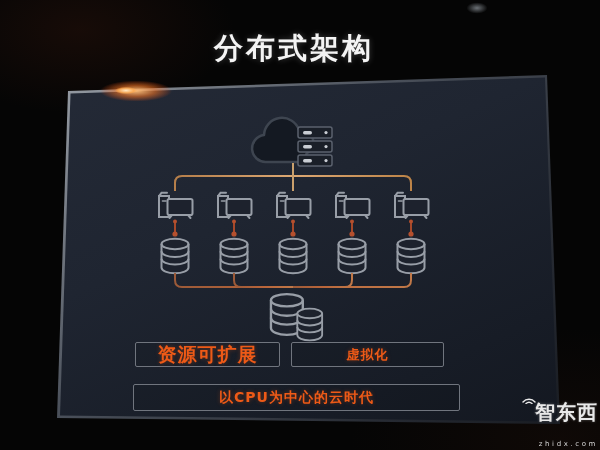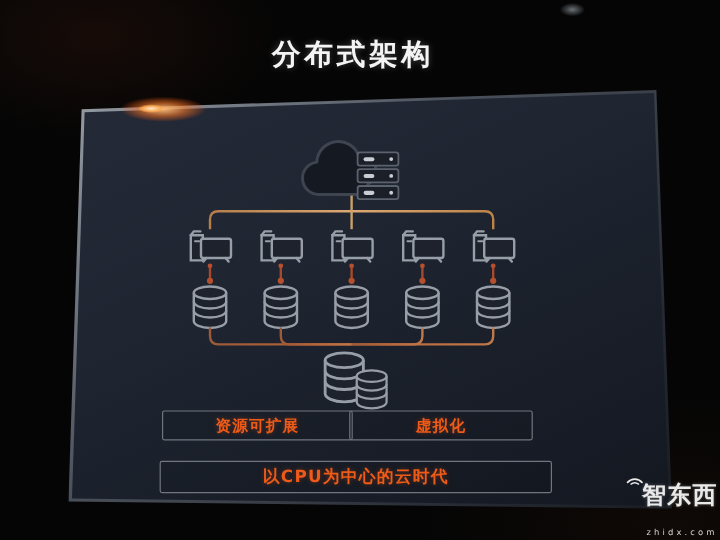--- a/index.html
+++ b/index.html
@@ -31,33 +31,33 @@
     left:112px;top:86px;width:28px;height:9px;border-radius:50%;
     background:radial-gradient(closest-side,#ffe7c2,rgba(255,170,80,0.8) 55%,transparent 80%);
   }
   #star-speck{
     left:462px;top:0px;width:30px;height:16px;
     background:radial-gradient(closest-side,rgba(210,220,230,0.5),transparent 70%);
   }
   
   #title{
     left:0;top:29px;width:588px;text-align:center;
-    color:#f4f4f4;font-size:24px;font-weight:700;letter-spacing:3px;
+    color:#f4f4f4;font-size:29px;font-weight:700;letter-spacing:3px;
     text-shadow:0 0 6px rgba(255,255,255,0.25);
   }
   
   #diagram{left:0;top:0;width:600px;height:450px;}
   
   .tagbox{
     box-sizing:border-box;border:1px solid #70757e;border-radius:2px;
     display:flex;align-items:center;justify-content:center;
     color:#ee5a17;font-weight:700;background:rgba(0,0,0,0.06);
     text-shadow:0 0 4px rgba(238,90,23,0.35);
   }
-  #tag-scalable{left:135px;top:342px;width:159px;height:25px;font-size:13px;letter-spacing:1px;}
+  #tag-scalable{left:135px;top:342px;width:145px;height:25px;font-size:19px;letter-spacing:1px;}
   #tag-virtualization{left:291px;top:342px;width:153px;height:25px;font-size:13px;letter-spacing:1px;}
   #banner-cpu{left:133px;top:384px;width:327px;height:27px;font-size:14px;letter-spacing:1px;text-align:right;}
   
   #watermark{left:516px;top:401px;width:82px;text-align:right;color:#e9e9e9;}
   #wm-name{font-size:20px;font-weight:700;letter-spacing:1px;line-height:22px;
            text-shadow:0 0 3px rgba(255,255,255,0.3);}
   #wm-domain{font-size:7px;letter-spacing:2.6px;color:#d6d6d6;margin-top:17px;}
   #wm-arcs{left:520px;top:394px;width:18px;height:10px;}
 </style>
 </head>

